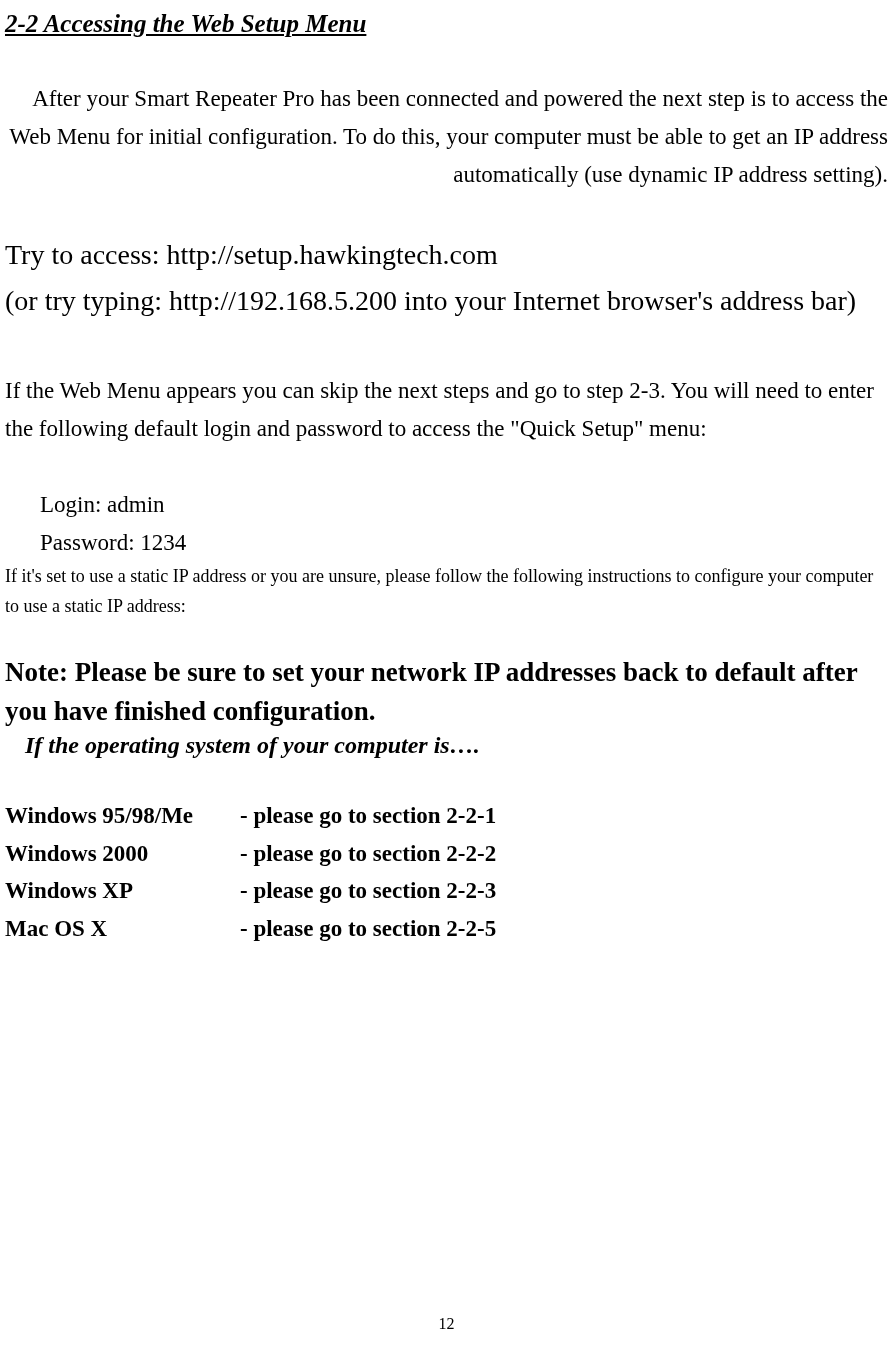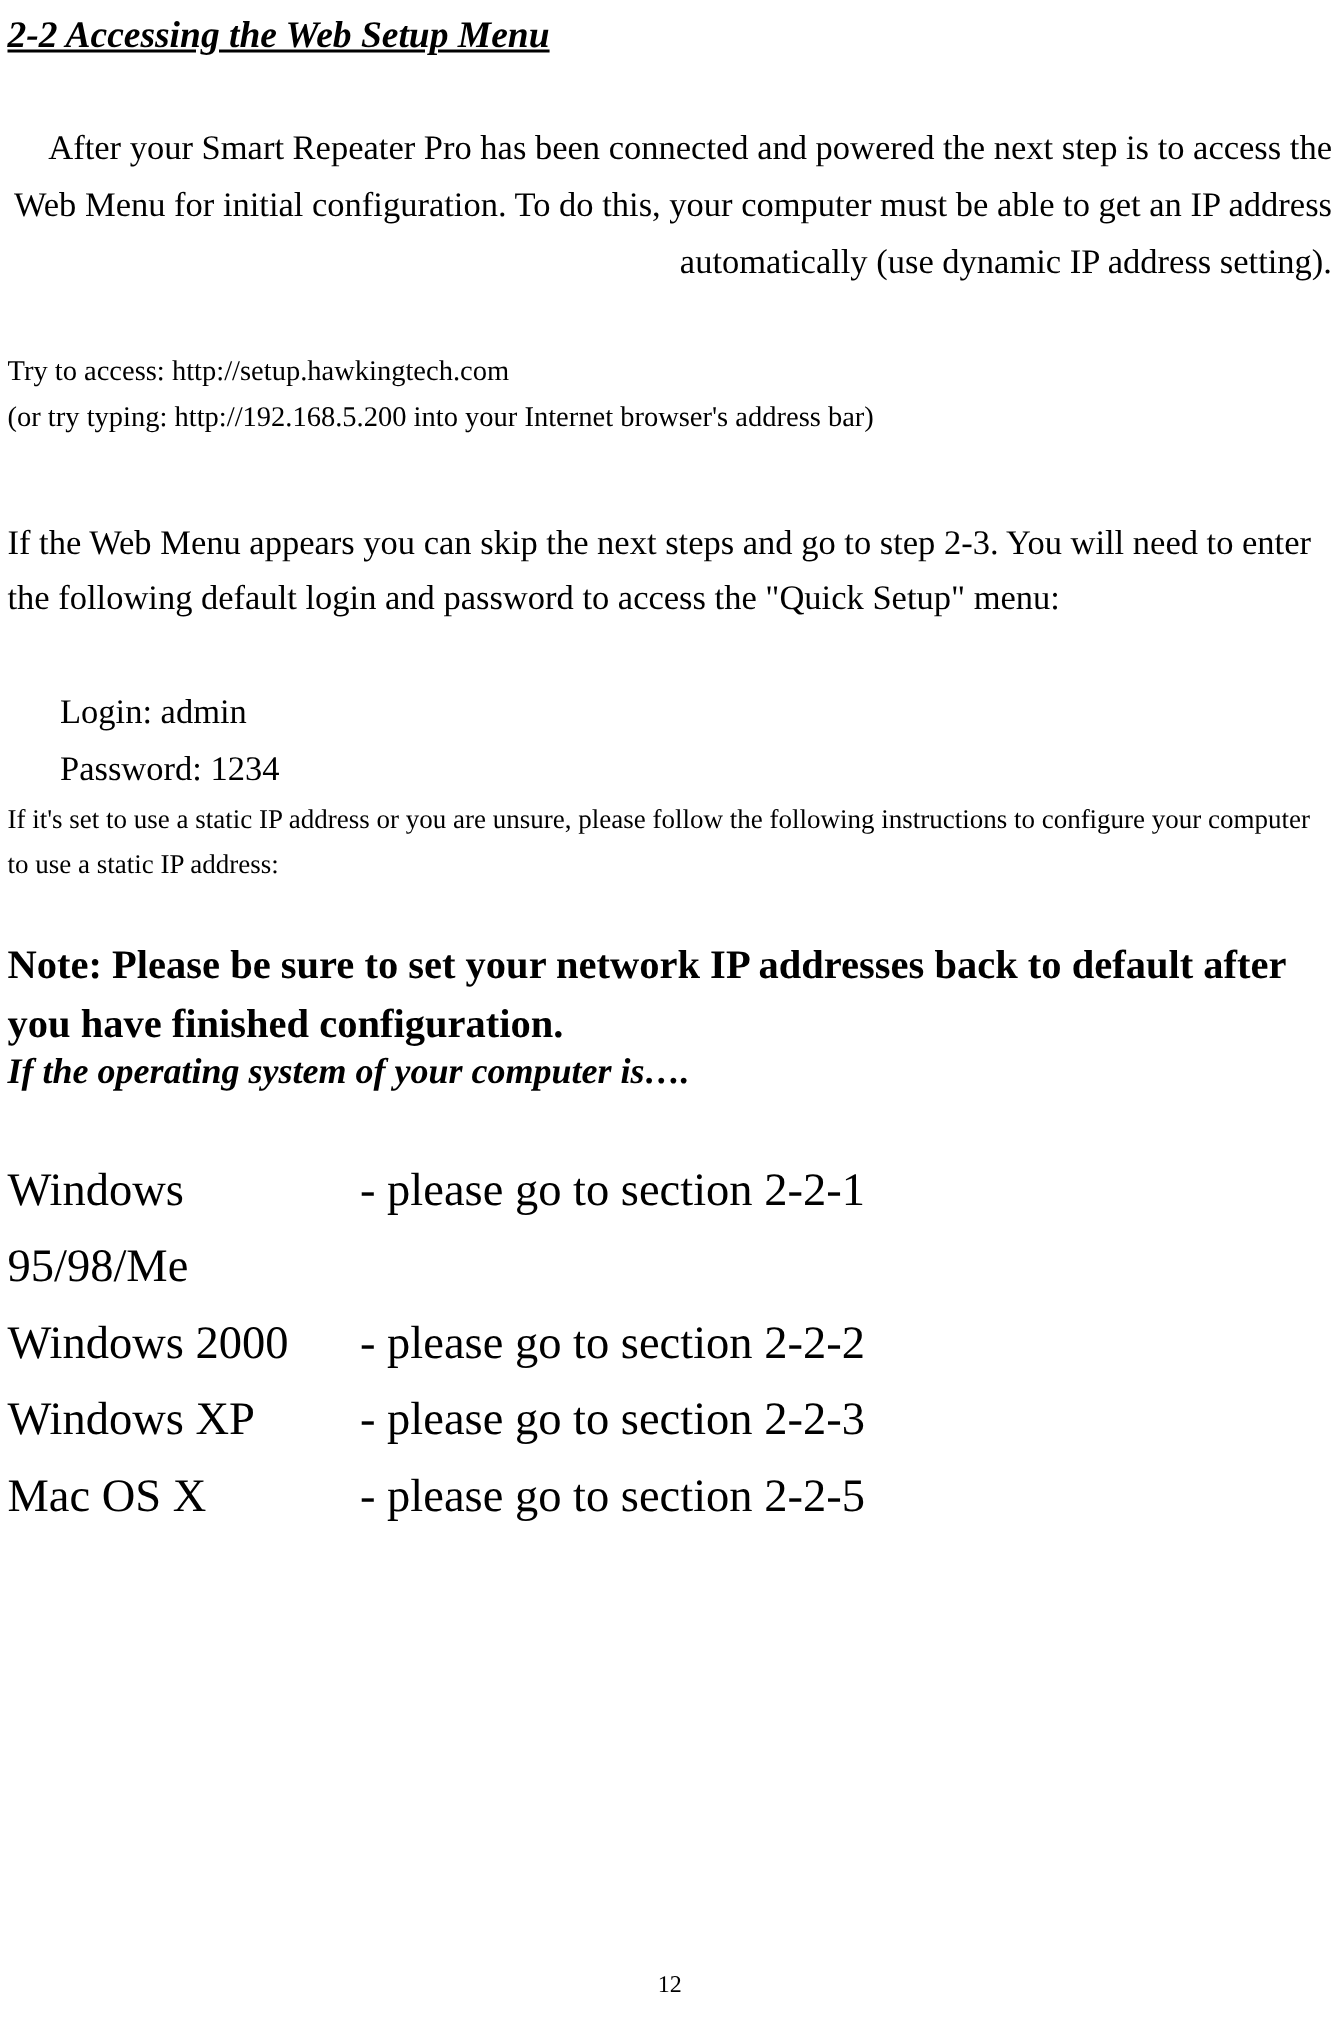--- a/index.html
+++ b/index.html
@@ -23,21 +23,21 @@
       text-decoration: underline;
       margin-bottom: 42px;
     }
     .paragraph {
       font-size: 23px;
       line-height: 1.65;
       margin-bottom: 38px;
       text-align: right;
     }
     .try-access {
-      font-size: 19px;
+      font-size: 28px;
       line-height: 1.65;
       margin-bottom: 48px;
     }
     .web-menu-para {
       font-size: 23px;
       line-height: 1.65;
       margin-bottom: 38px;
     }
     .credentials {
       font-size: 23px;
@@ -52,24 +52,25 @@
     .note-heading {
       font-size: 27px;
       font-weight: bold;
       line-height: 1.45;
     }
     .os-intro {
       font-size: 24px;
       font-weight: bold;
       font-style: italic;
       margin-bottom: 38px;
+      margin-left: 20px;
     }
     .os-table {
-      font-size: 31px;
-      font-weight: normal;
+      font-size: 23px;
+      font-weight: bold;
       line-height: 1.65;
     }
     .os-row {
       display: flex;
     }
     .os-name {
       width: 235px;
       flex-shrink: 0;
     }
     .os-section {

